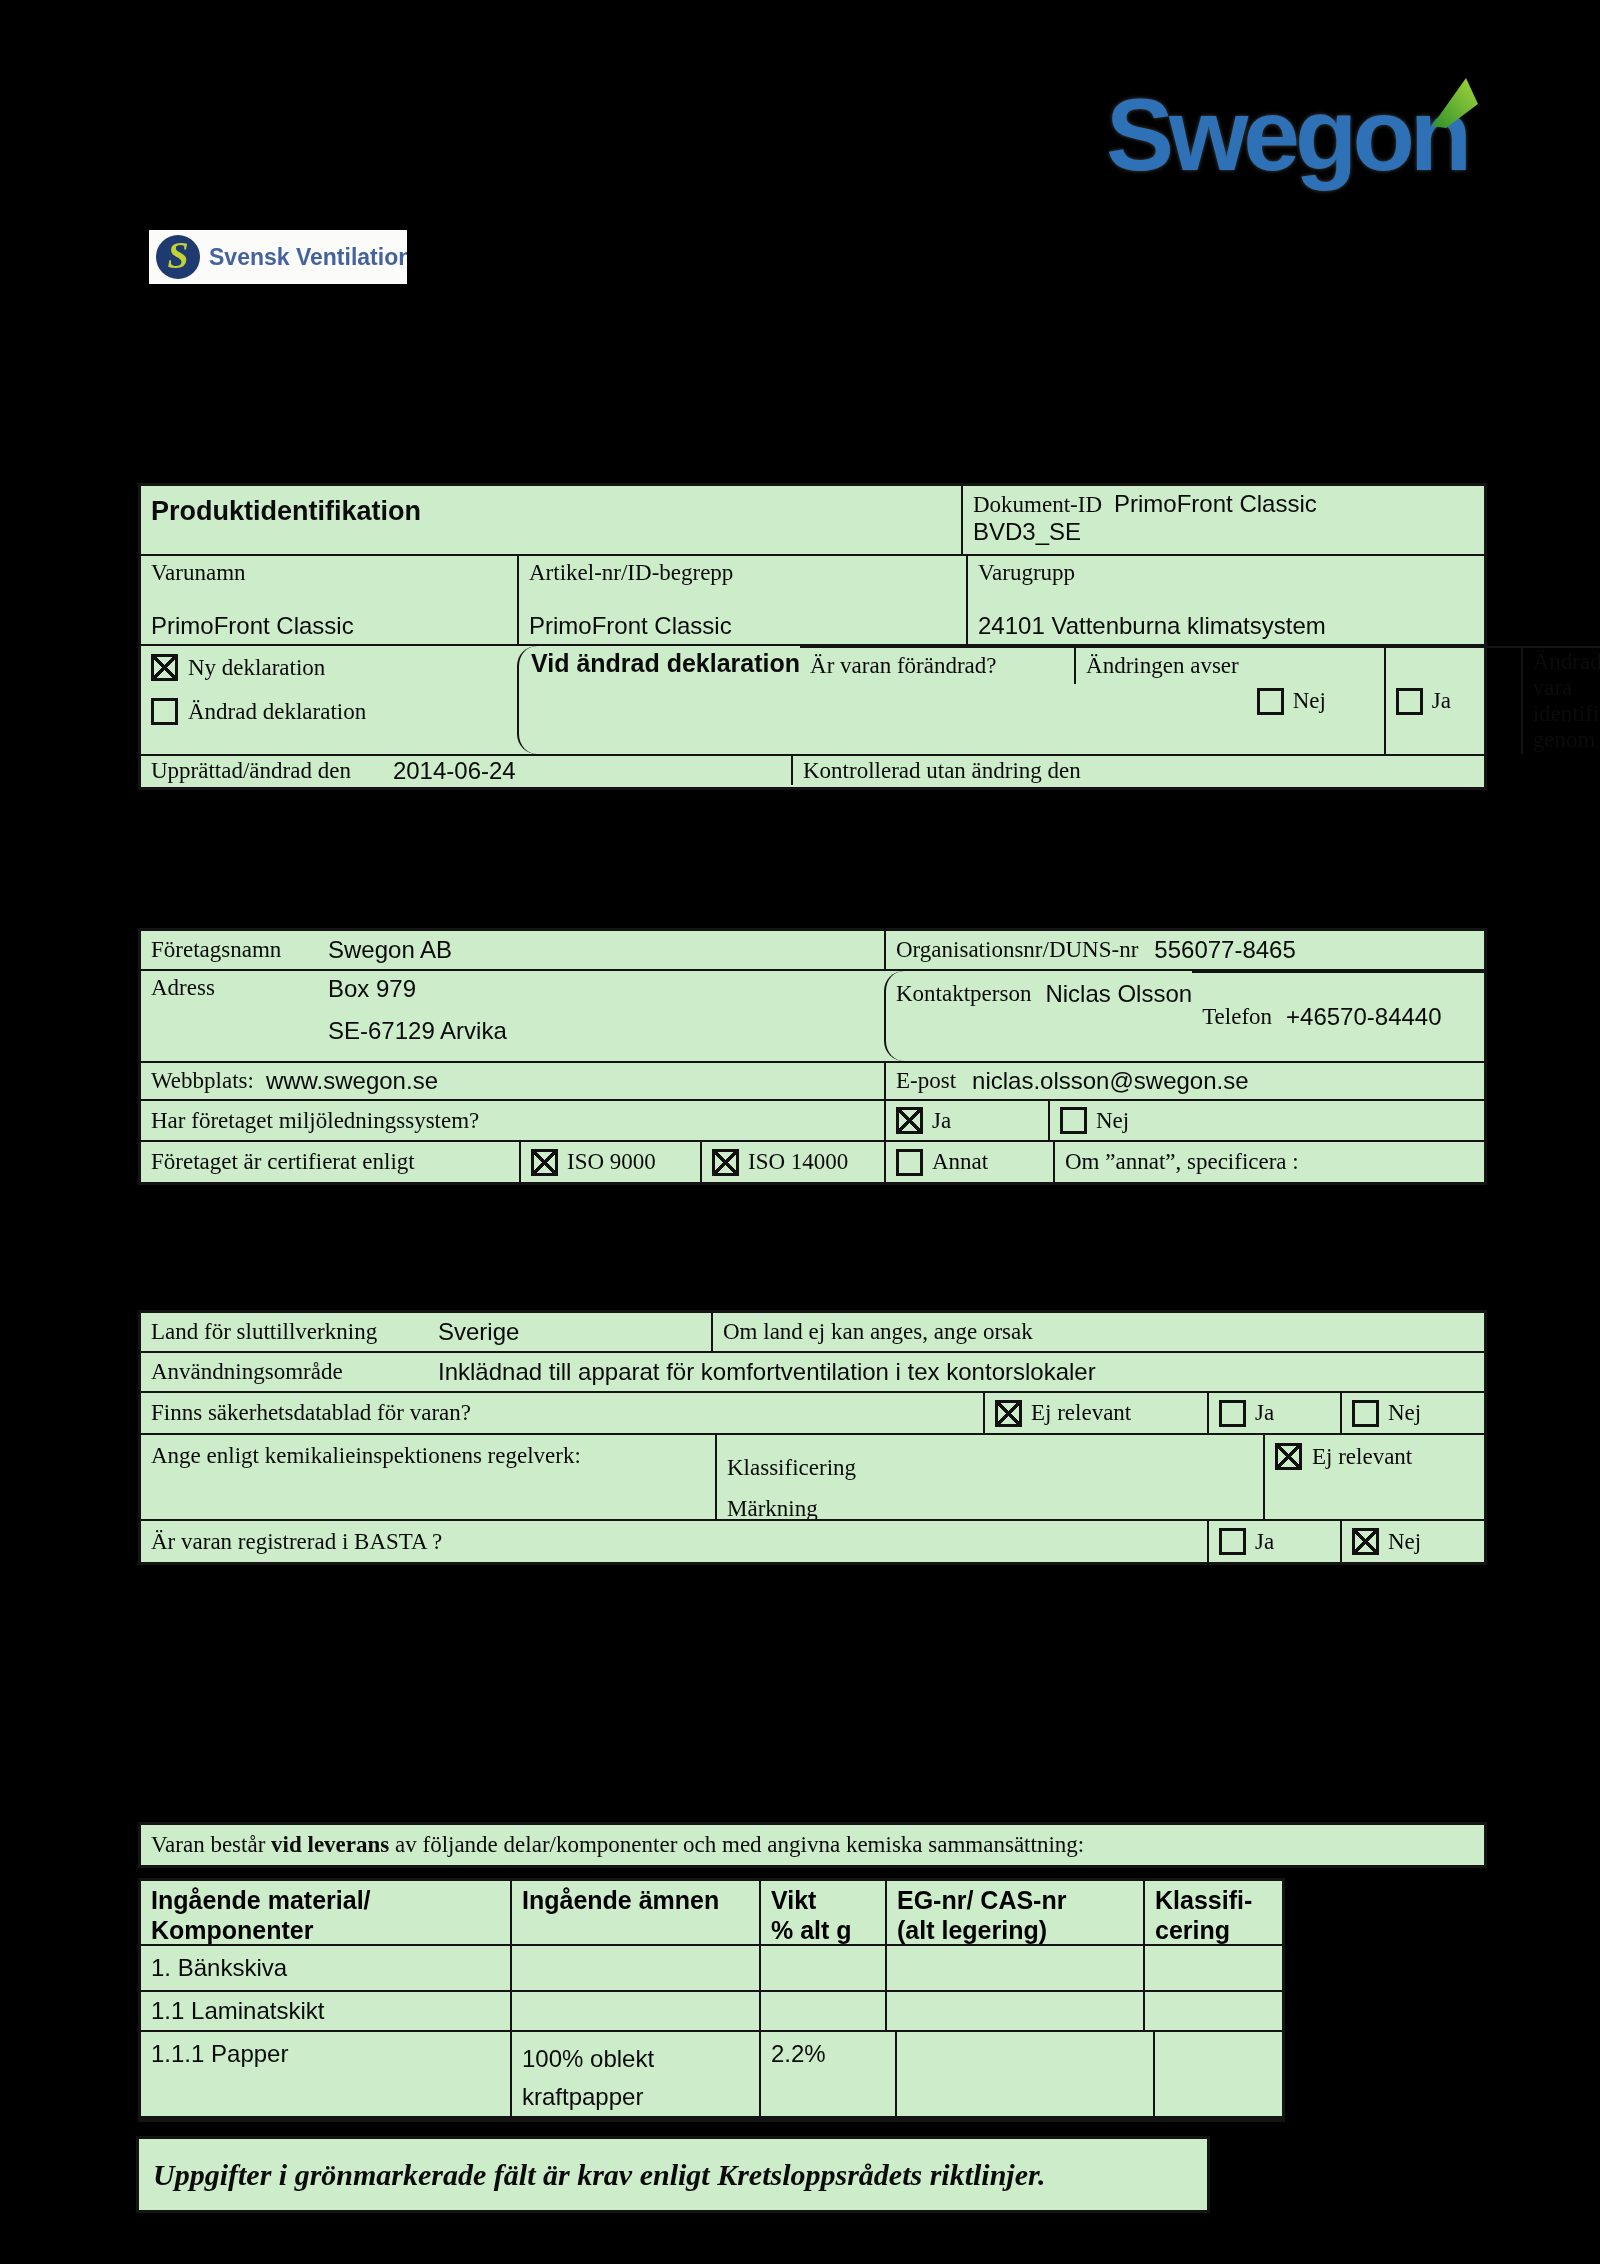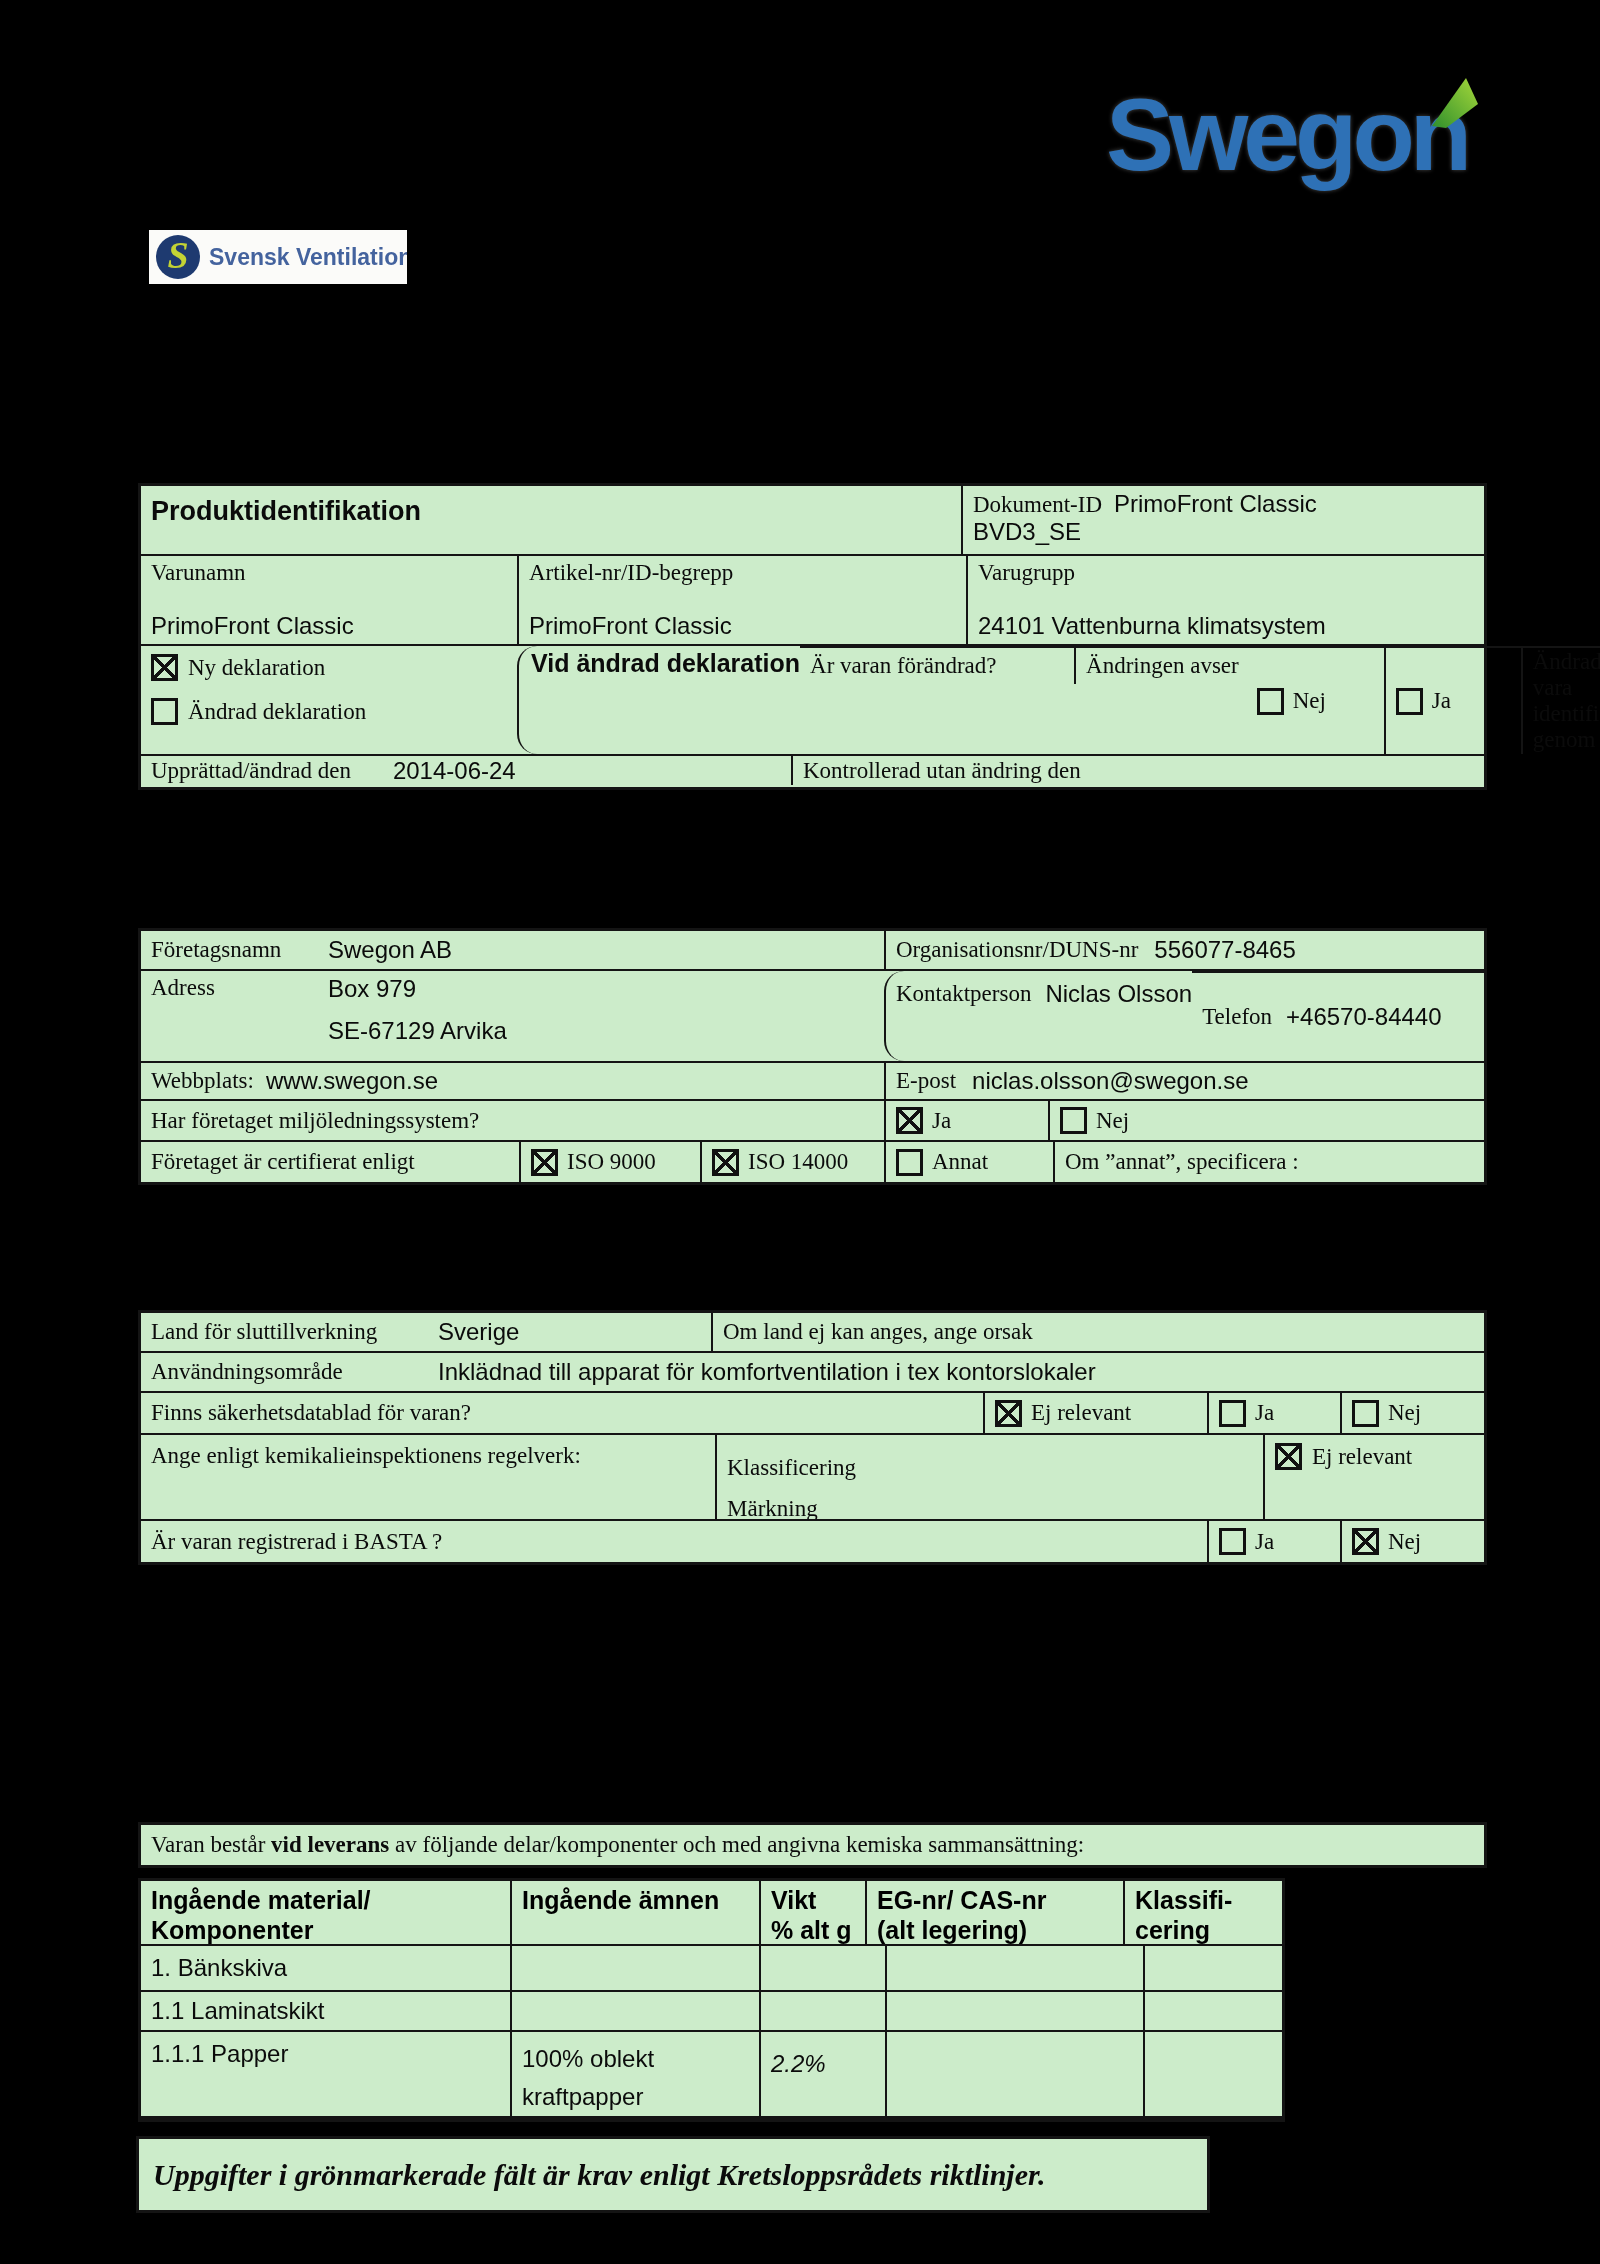--- a/index.html
+++ b/index.html
@@ -287,21 +287,21 @@
     <span class="serif">
       <span>Varan består </span><span class="b">vid leverans</span><span> av följande delar/komponenter och med angivna kemiska sammansättning:</span>
     </span>
   </div>
 
   <div class="tbl" style="left:138px;top:1868px;width:1147px;height:244px;border-bottom-width:6px;margin-top:10px;">
     <div class="row" style="height:63px;">
       <div class="cell chead pre" style="width:369px;">Ingående material/
 Komponenter</div>
       <div class="cell chead pre" style="width:249px;">Ingående ämnen</div>
-      <div class="cell chead pre" style="width:106px;">Vikt
+      <div class="cell chead pre" style="width:126px;">Vikt
 % alt g</div>
       <div class="cell chead pre" style="width:258px;">EG-nr/ CAS-nr
 (alt legering)</div>
       <div class="cell chead pre" style="flex:1;">Klassifi-
 cering</div>
     </div>
 
     <div class="row" style="height:46px;">
       <div class="cell sans vmid" style="width:369px;">1. Bänkskiva</div>
       <div class="cell" style="width:249px;"></div>
@@ -315,21 +315,21 @@
       <div class="cell" style="width:249px;"></div>
       <div class="cell" style="width:126px;"></div>
       <div class="cell" style="width:258px;"></div>
       <div class="cell" style="flex:1;"></div>
     </div>
 
     <div class="row" style="flex:1;">
       <div class="cell sans" style="width:369px;padding-top:8px;">1.1.1 Papper</div>
       <div class="cell sans pre" style="width:249px;padding-top:8px;line-height:38px;">100% oblekt
 kraftpapper</div>
-      <div class="cell sans" style="width:126px;padding-top:18px;font-style:italic;">2.2%</div>
+      <div class="cell sans" style="width:136px;padding-top:8px;">2.2%</div>
       <div class="cell" style="width:258px;"></div>
       <div class="cell" style="flex:1;"></div>
     </div>
   </div>
 
   <div class="note">Uppgifter i grönmarkerade fält är krav enligt Kretsloppsrådets riktlinjer.</div>
 
 </div>
 
 </body></html>

